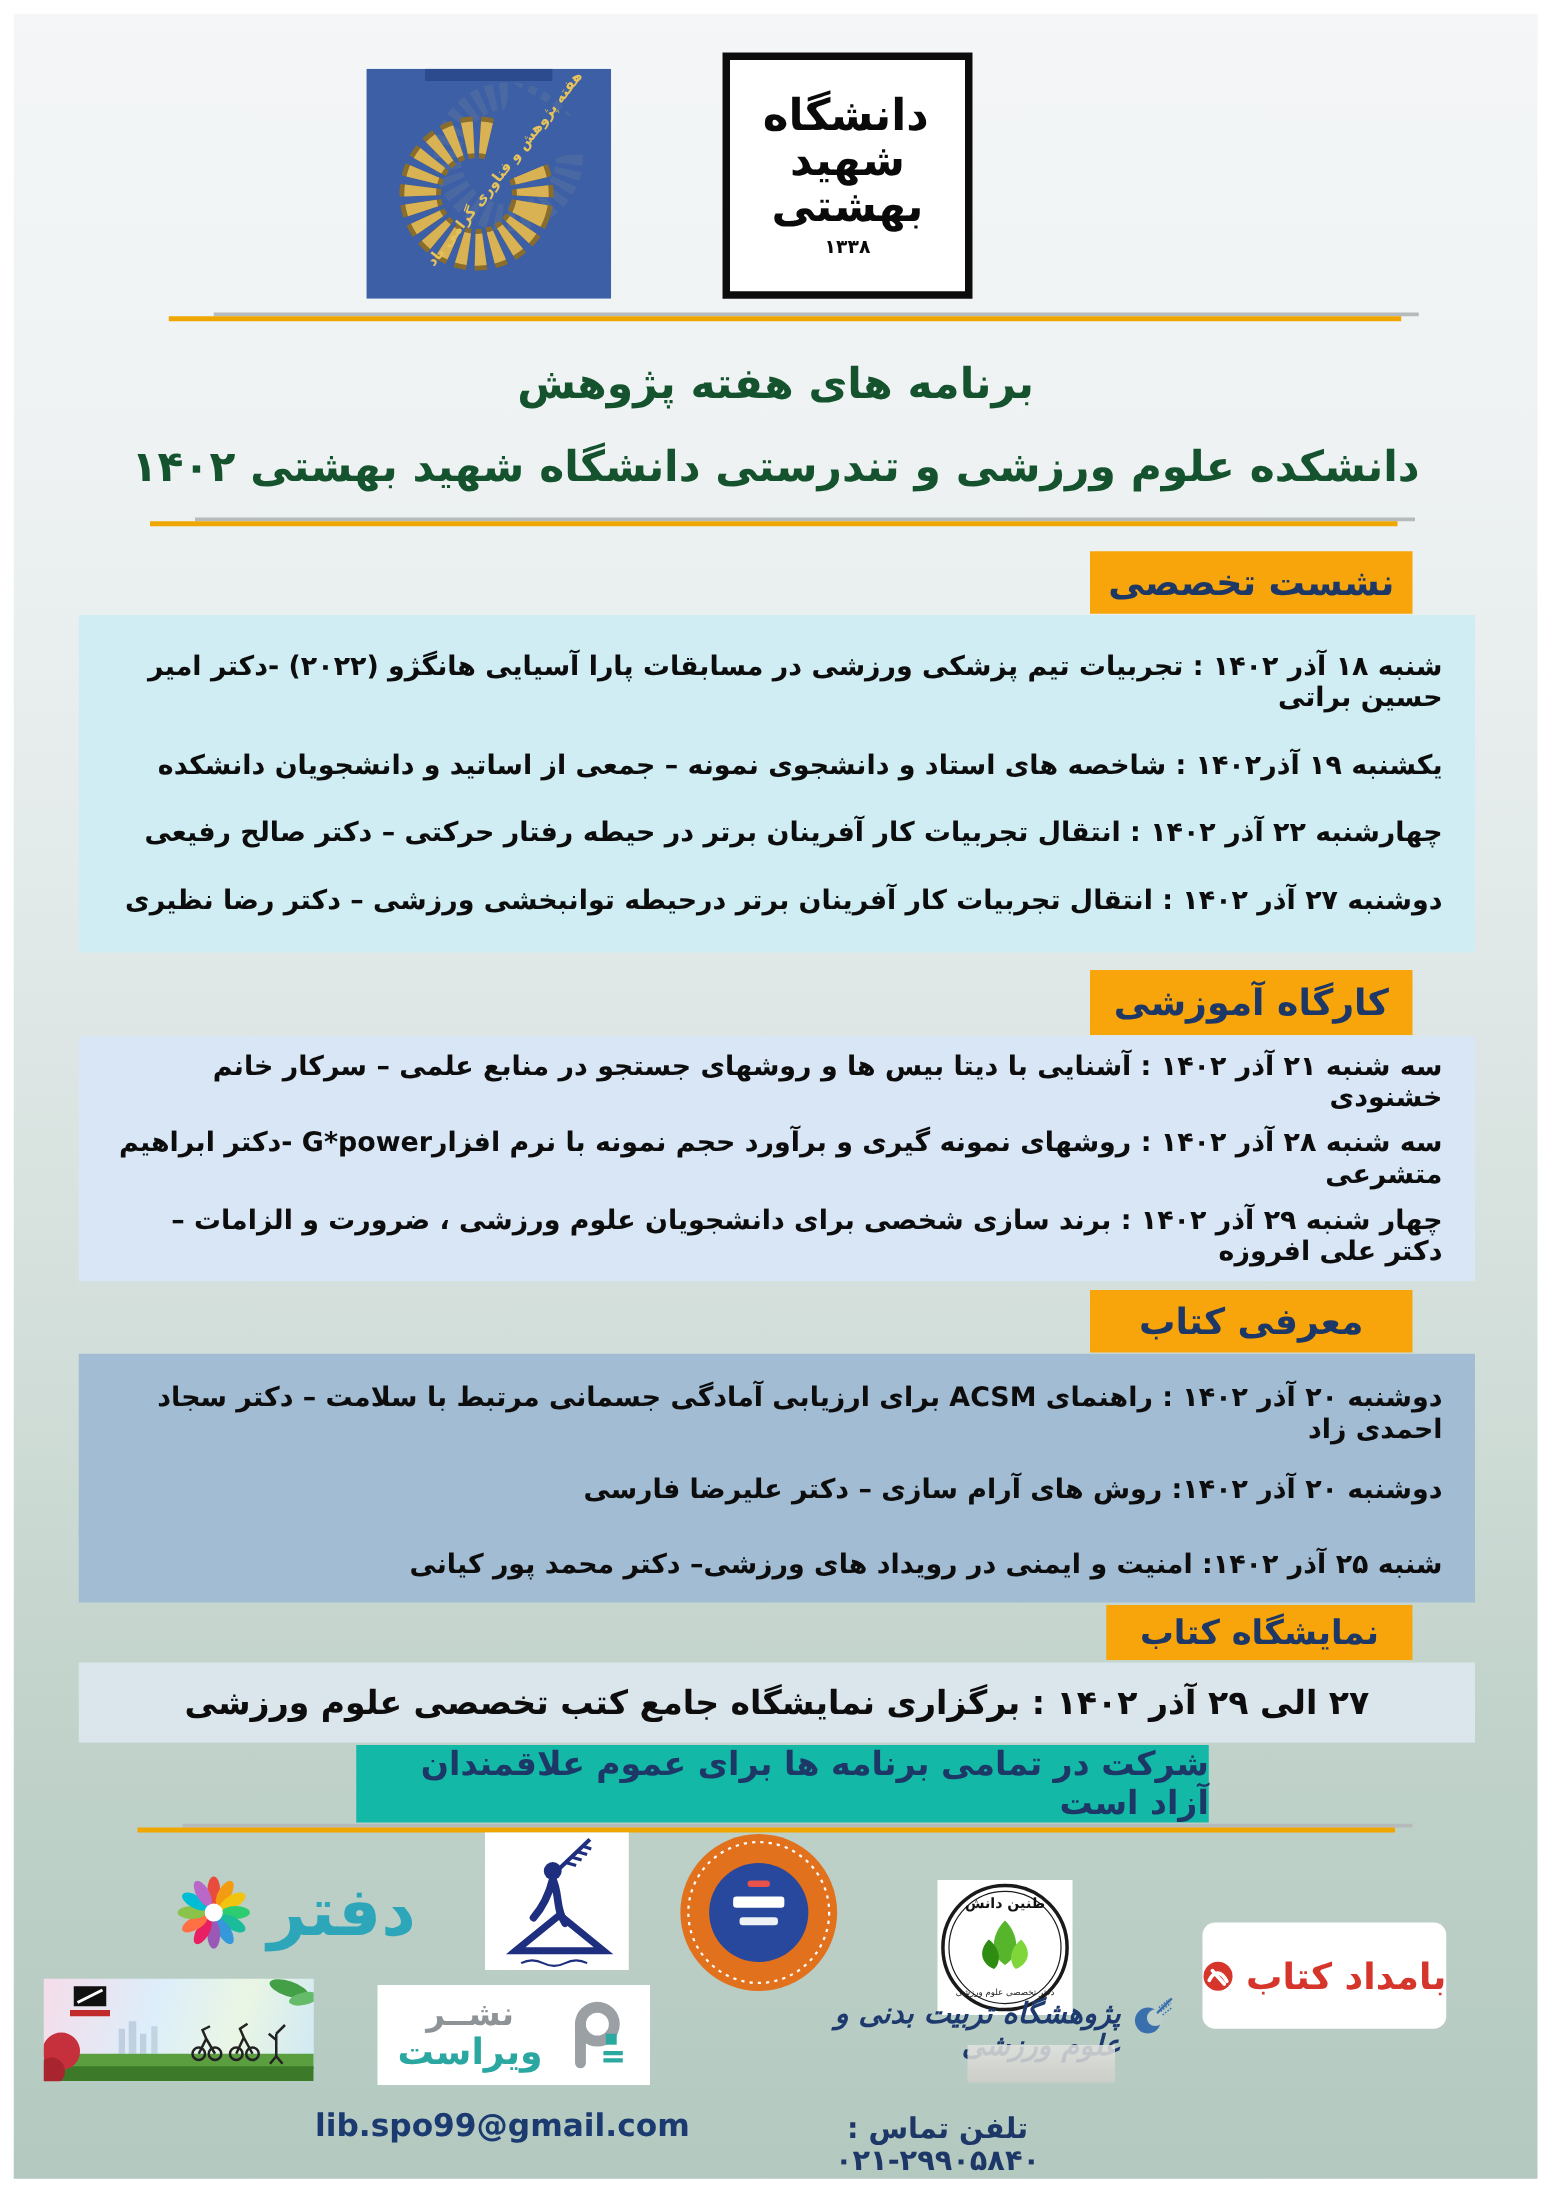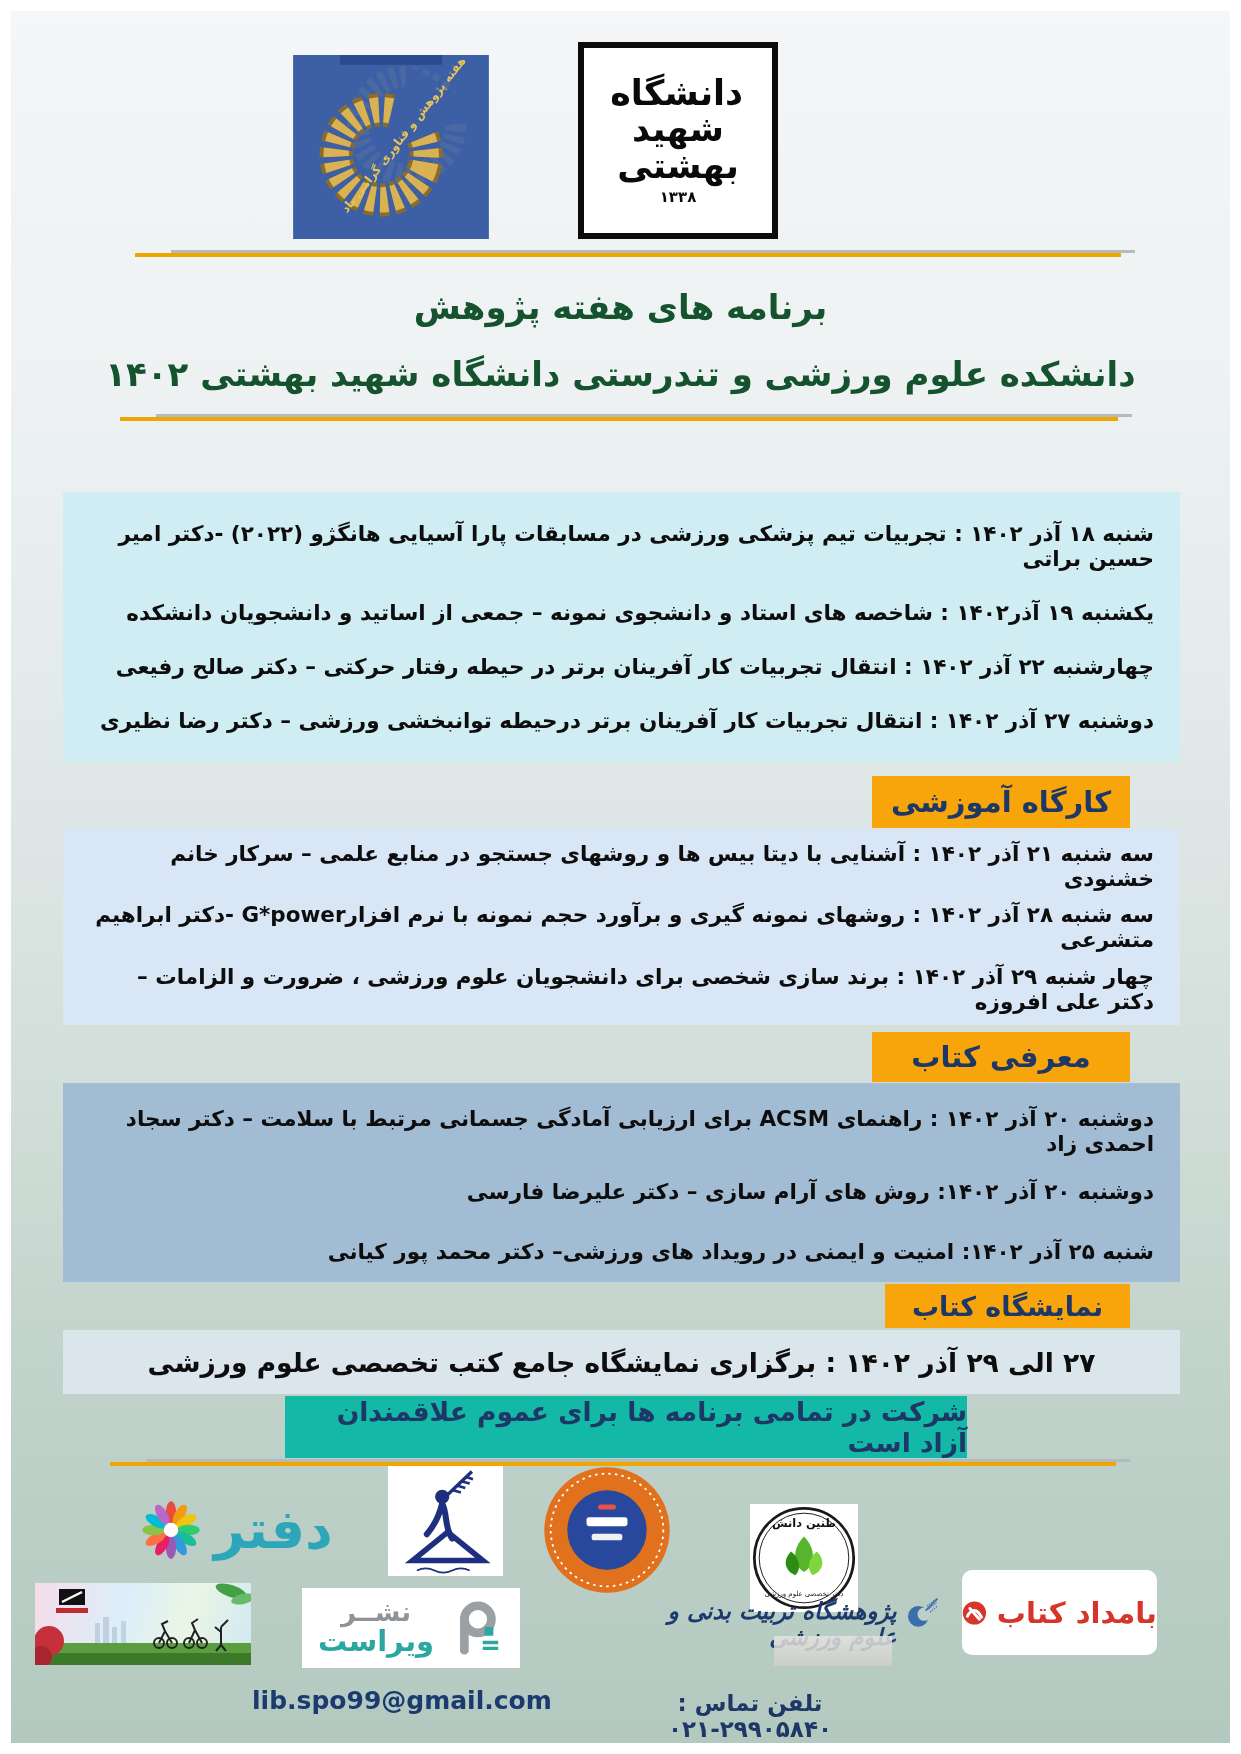--- a/index.html
+++ b/index.html
@@ -68,21 +68,21 @@
         display:flex;align-items:center;justify-content:center;gap:12px;}
   .vir-words{display:flex;flex-direction:column;align-items:center;line-height:1.05;}
   .vir-top{color:#8d9396;font-weight:800;font-size:26px;direction:rtl;}
   .vir-bottom{color:#2aa7a0;font-weight:800;font-size:29px;direction:rtl;}
   .logo-research{position:absolute;left:628px;top:1588px;width:312px;height:80px;direction:rtl;
         display:flex;align-items:flex-start;gap:8px;}
   .res-text{color:#1d3a6e;font-weight:800;font-size:23px;font-style:italic;direction:rtl;
         padding-top:10px;}
   .res-chip{position:absolute;right:48px;top:48px;width:118px;height:30px;
         background:linear-gradient(180deg,#e3e3df,#cfcfc9);opacity:.85;}
-  .logo-bamdad{position:absolute;left:962px;top:1570px;width:195px;height:85px;background:#fff;
+  .logo-bamdad{position:absolute;left:962px;top:1538px;width:195px;height:85px;background:#fff;
         border-radius:10px;display:flex;align-items:center;justify-content:center;gap:10px;}
   .bamdad-text{color:#d6352b;font-weight:900;font-size:29px;direction:rtl;white-space:nowrap;}
 
   
   .footer-email{position:absolute;left:252px;top:1686px;color:#1b3a70;font-weight:600;
         font-size:25px;}
   .footer-phone{position:absolute;left:600px;top:1690px;width:300px;direction:rtl;
         text-align:center;color:#1d3767;font-weight:700;font-size:23px;}
   .footer-phone .num{direction:ltr;unicode-bidi:embed;display:inline-block;}
 </style>
@@ -119,20 +119,21 @@
   <div class="title">
     <div>برنامه های هفته پژوهش</div>
     <div>دانشکده علوم ورزشی و تندرستی دانشگاه شهید بهشتی  ۱۴۰۲</div>
   </div>
 
   <div class="divider" id="div2">
     <span class="d-gray"></span>
       <span class="d-gold"></span>
   </div>
 
+  <div class="sec-h" id="sec1h">نشست تخصصی</div>
   <div class="content-box" id="box1">
     <div class="row">شنبه ۱۸ آذر ۱۴۰۲ : تجربیات تیم پزشکی ورزشی در مسابقات پارا آسیایی هانگژو (۲۰۲۲) -دکتر امیر حسین براتی</div>
     <div class="row">یکشنبه ۱۹ آذر۱۴۰۲ : شاخصه های استاد و دانشجوی نمونه – جمعی از اساتید  و دانشجویان دانشکده</div>
     <div class="row">چهارشنبه ۲۲ آذر ۱۴۰۲ :  انتقال تجربیات کار آفرینان برتر در حیطه رفتار حرکتی – دکتر صالح رفیعی</div>
     <div class="row">دوشنبه ۲۷ آذر ۱۴۰۲ : انتقال تجربیات کار آفرینان برتر درحیطه توانبخشی ورزشی – دکتر رضا نظیری</div>
   </div>
 
   <div class="sec-h" id="sec2h">کارگاه آموزشی</div>
   <div class="content-box" id="box2">
     <div class="row">سه شنبه ۲۱ آذر ۱۴۰۲ : آشنایی با دیتا بیس ها و روشهای جستجو در منابع علمی – سرکار خانم خشنودی</div>

